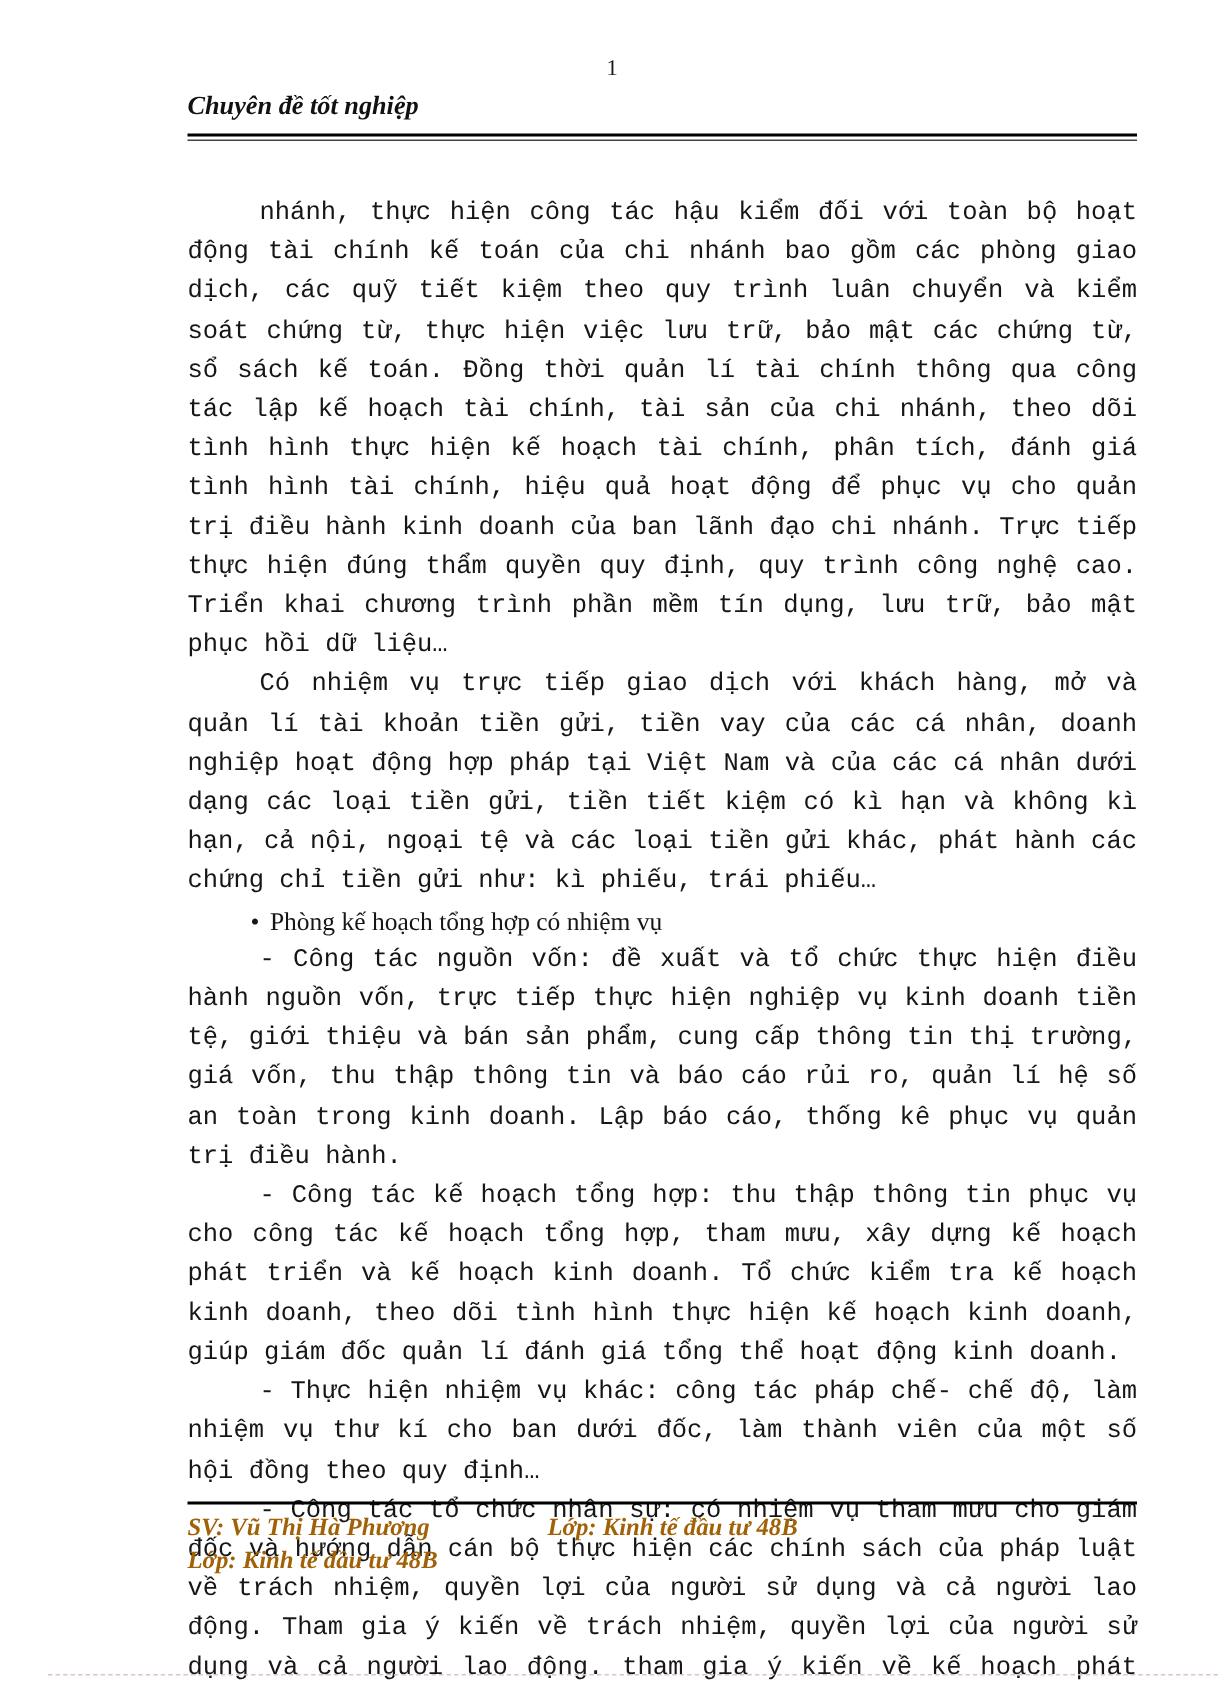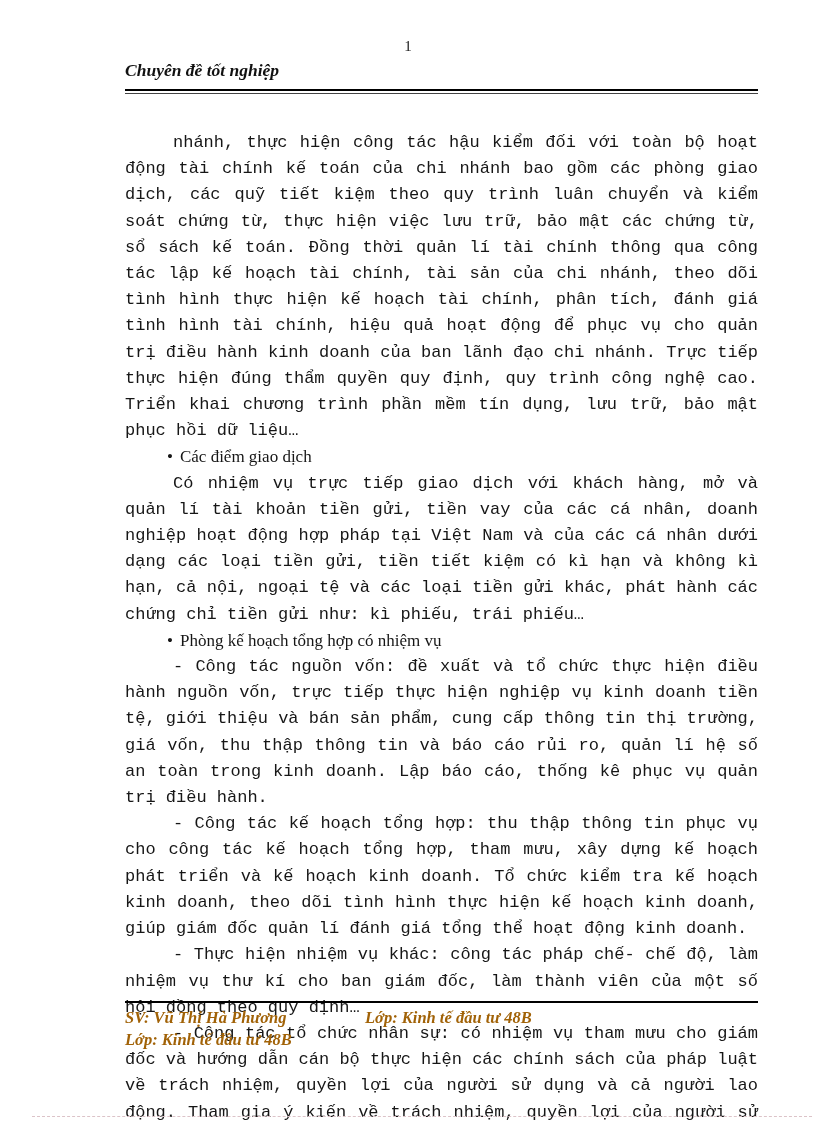--- a/index.html
+++ b/index.html
@@ -109,31 +109,30 @@
 
   <div class="header">
     <span>Chuyên đề tốt nghiệp</span>
   </div>
 
   <div class="header-rule"></div>
 
   <div class="body-text">
     <p class="para">nhánh, thực hiện công tác hậu kiểm đối với toàn bộ hoạt động tài chính kế toán của chi nhánh bao gồm các phòng giao dịch, các quỹ tiết kiệm theo quy trình luân chuyển và kiểm soát chứng từ, thực hiện việc lưu trữ, bảo mật các chứng từ, sổ sách kế toán. Đồng thời quản lí tài chính thông qua công tác lập kế hoạch tài chính, tài sản của chi nhánh, theo dõi tình hình thực hiện kế hoạch tài chính, phân tích, đánh giá tình hình tài chính, hiệu quả hoạt động để phục vụ cho quản trị điều hành kinh doanh của ban lãnh đạo chi nhánh. Trực tiếp thực hiện đúng thẩm quyền quy định, quy trình công nghệ cao. Triển khai chương trình phần mềm tín dụng, lưu trữ, bảo mật phục hồi dữ liệu…</p>
 
-    <p class="bullet-line"><span class="bullet-glyph">•</span><span>Các điểm giao dịch</span></p>
 
     <p class="para">Có nhiệm vụ trực tiếp giao dịch với khách hàng, mở và quản lí tài khoản tiền gửi, tiền vay của các cá nhân, doanh nghiệp hoạt động hợp pháp tại Việt Nam và của các cá nhân dưới dạng các loại tiền gửi, tiền tiết kiệm có kì hạn và không kì hạn, cả nội, ngoại tệ và các loại tiền gửi khác, phát hành các chứng chỉ tiền gửi như: kì phiếu, trái phiếu…</p>
 
     <p class="bullet-line"><span class="bullet-glyph">•</span><span>Phòng kế hoạch tổng hợp có nhiệm vụ</span></p>
 
     <p class="para">- Công tác nguồn vốn: đề xuất và tổ chức thực hiện điều hành nguồn vốn, trực tiếp thực hiện nghiệp vụ kinh doanh tiền tệ, giới thiệu và bán sản phẩm, cung cấp thông tin thị trường, giá vốn, thu thập thông tin và báo cáo rủi ro, quản lí hệ số an toàn trong kinh doanh. Lập báo cáo, thống kê phục vụ quản trị điều hành.</p>
 
     <p class="para">- Công tác kế hoạch tổng hợp: thu thập thông tin phục vụ cho công tác kế hoạch tổng hợp, tham mưu, xây dựng kế hoạch phát triển và kế hoạch kinh doanh. Tổ chức kiểm tra kế hoạch kinh doanh, theo dõi tình hình thực hiện kế hoạch kinh doanh, giúp giám đốc quản lí đánh giá tổng thể hoạt động kinh doanh.</p>
 
-    <p class="para">- Thực hiện nhiệm vụ khác: công tác pháp chế- chế độ, làm nhiệm vụ thư kí cho ban giám đốc, làm thành viên của một số hội đồng theo quy định…</p>
+    <p class="para">- Thực hiện nhiệm vụ khác: công tác pháp chế- chế độ, làm nhiệm vụ thư kí cho ban dưới đốc, làm thành viên của một số hội đồng theo quy định…</p>
 
 
     <p class="para">- Công tác tổ chức nhân sự: có nhiệm vụ tham mưu cho giám đốc và hướng dẫn cán bộ thực hiện các chính sách của pháp luật về trách nhiệm, quyền lợi của người sử dụng và cả người lao động. Tham gia ý kiến về trách nhiệm, quyền lợi của người sử dụng và cả người lao động. tham gia ý kiến về kế hoạch phát triển mạng lưới, chuẩn bị nhân sự cho việc mở rộng mạng lưới, phát triển các kênh phân phối sản phẩm và hoàn tất thủ tục mở các điểm giao dịch, phòng giao dịch, chi nhánh</p>
   </div>
 
   <div class="footer">
     <div class="footer-row1">
       <span class="footer-sv">SV: Vũ Thị Hà Phương</span>
       <span>Lớp: Kinh tế đầu tư 48B</span>
     </div>

